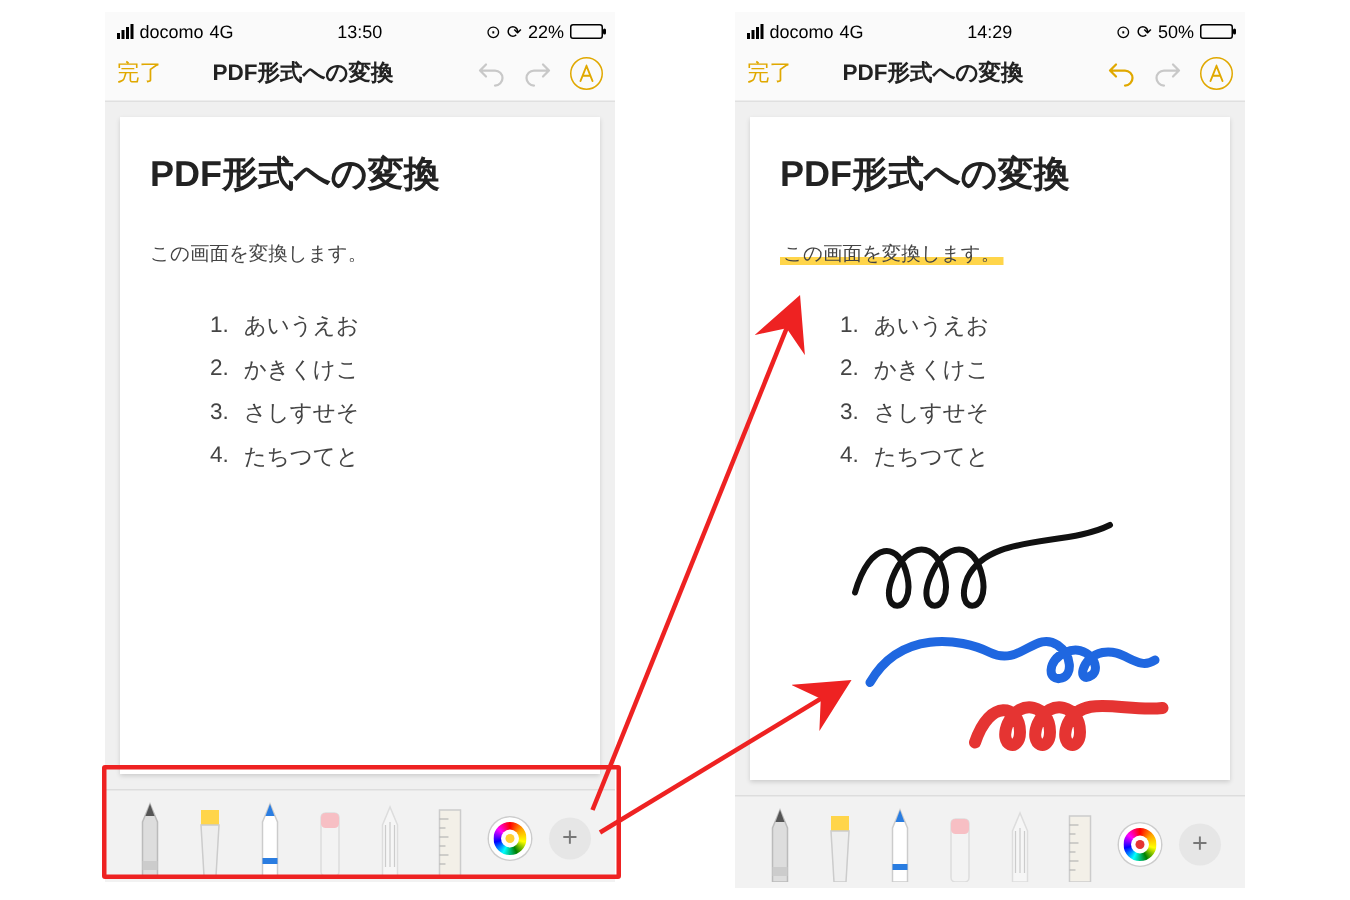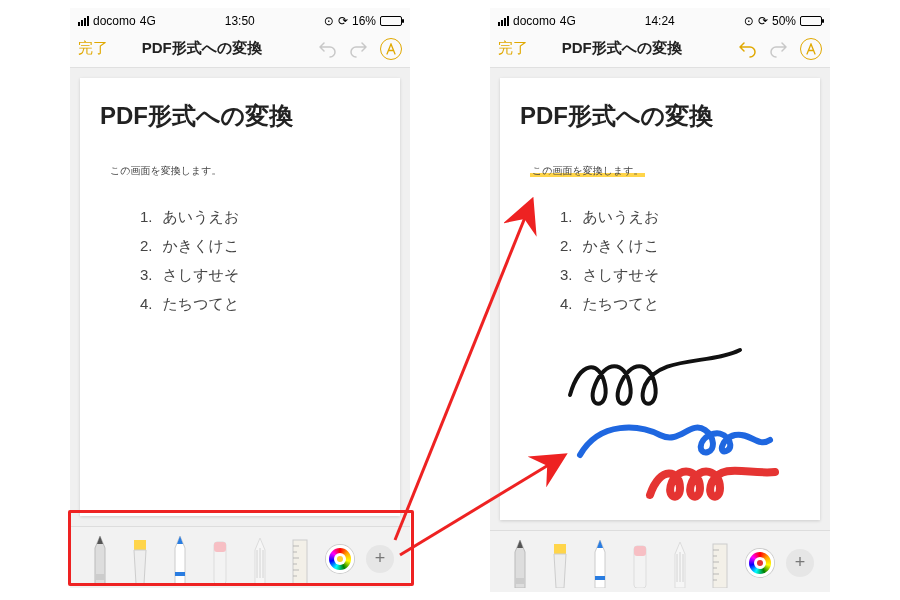--- a/index.html
+++ b/index.html
@@ -63,21 +63,21 @@
   
   .doc-wrap { padding:10px; background:#f0f0f0; }
   .doc {
     background:#fff; width:100%; padding:22px 20px 30px 20px;
     box-shadow:0 1px 3px rgba(0,0,0,0.15);
     position:relative;
   }
   .phone.left .doc { height:438px; }
   .phone.right .doc { height:442px; }
   .doc-title { font-size:24px; font-weight:700; margin-bottom:28px; color:#222;}
-  .doc-sub { font-size:10px; color:#444; margin-bottom:30px; margin-left:10px; display:inline-block;}
+  .doc-sub { font-size:13px; color:#444; margin-bottom:30px; display:inline-block;}
   .phone.right .doc-sub { background:linear-gradient(transparent 62%, #ffd54a 62%, #ffd54a 92%, transparent 92%); padding:0 2px;}
   .doc ol { list-style:none; margin-left:40px; font-size:15px; color:#444; }
   .doc ol li { margin-bottom:10px; display:flex; gap:10px;}
   .doc ol li .num::after{content:".";}
   .scrib { position:absolute; left:0; bottom:10px; width:100%; }
 
   
   .toolbar {
     height:62px; background:#f2f2f2; display:flex; align-items:flex-end;
     justify-content:center; gap:12px; padding:6px 10px 4px 10px;
@@ -122,21 +122,21 @@
             <span></span>
             <span></span>
           </span>
         <span>docomo</span>
         <span>4G</span>
       </div>
       <span>13:50</span>
       <div class="r">
         <span>⊙</span>
         <span>⟳</span>
-        <span>16%</span>
+        <span>22%</span>
         <span class="batt"><span class="fill"></span></span>
       </div>
     </div>
 
     <div class="nav">
       <span class="nav-done">完了</span>
       <span class="nav-title">PDF形式への変換</span>
       <div class="nav-icons">
         <span class="undo-icon">
           <svg width="20" height="20" viewBox="0 0 20 20" fill="none">
@@ -242,21 +242,21 @@
       <div class="l">
         <span class="sig-bars">
             <span></span>
             <span></span>
             <span></span>
             <span></span>
           </span>
         <span>docomo</span>
         <span>4G</span>
       </div>
-      <span>14:24</span>
+      <span>14:29</span>
       <div class="r">
         <span>⊙</span>
         <span>⟳</span>
         <span>50%</span>
         <span class="batt"><span class="fill"></span></span>
       </div>
     </div>
 
     <div class="nav">
       <span class="nav-done">完了</span>

